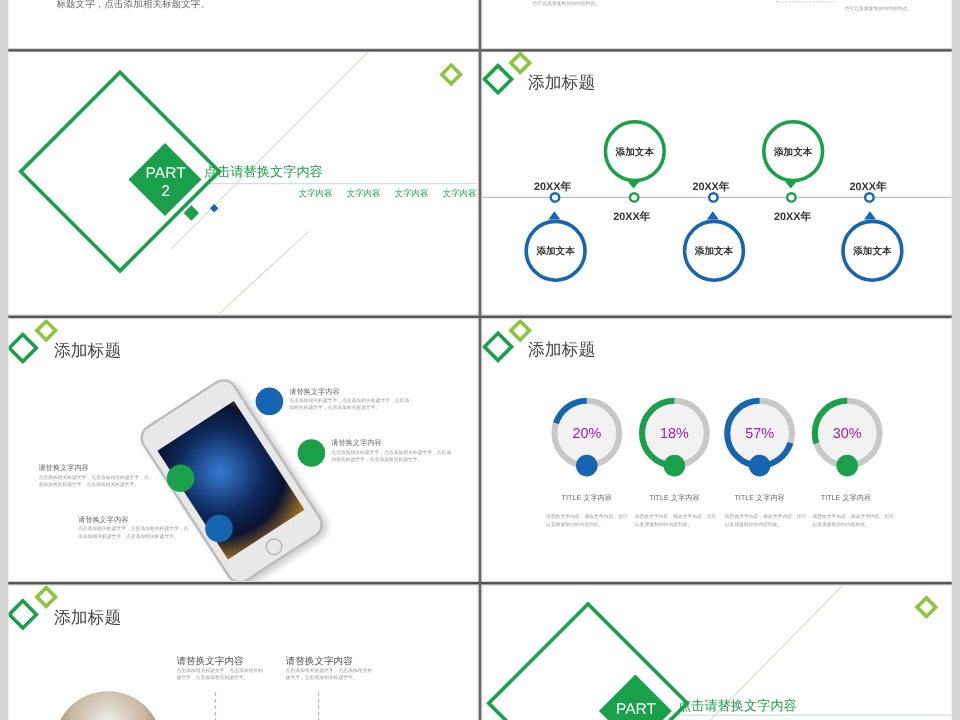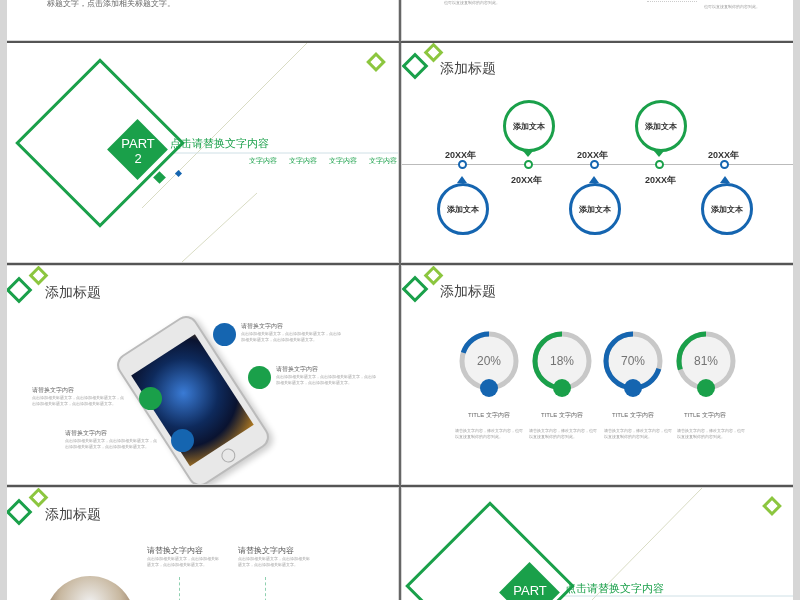--- a/index.html
+++ b/index.html
@@ -9,21 +9,21 @@
   .vline{position:absolute;top:0;width:2px;height:600px;background:#555;}
   .abs{position:absolute;}
   .title-logo{position:absolute;left:0;top:0;width:60px;height:50px;}
   .slide-title{position:absolute;font-family:"DejaVu Serif","Liberation Serif",serif;font-size:14px;color:#444;}
   .small{font-size:4px;color:#999;line-height:6px;}
   .tl-label{position:absolute;font-size:9px;font-weight:bold;color:#333;}
   .bubble{position:absolute;width:46px;height:46px;border-radius:50%;display:flex;align-items:center;justify-content:center;font-size:8px;font-weight:bold;color:#333;background:#fff;}
   .green-b{border:3px solid #1aa04a;}
   .blue-b{border:3px solid #1565b0;}
   .dot{position:absolute;width:5px;height:5px;border-radius:50%;background:#fff;}
-  .ring-label{position:absolute;font-size:12px;color:#737373;width:60px;text-align:center;}
+  .ring-label{position:absolute;font-size:12px;color:#a21caf;width:60px;text-align:center;}
 </style>
 </head>
 <body>
 
 <div class="slide" style="left:7px;top:0;width:391px;height:40px;">
   <div class="abs" style="left:40px;top:-2px;font-size:8px;color:#666;">标题文字，点击添加相关标题文字。</div>
 </div>
 <div class="slide" style="left:402px;top:0;width:391px;height:40px;">
   <div class="abs small" style="left:42px;top:0;">也可以直接复制你的内容到此。</div>
   <div class="abs" style="left:245px;top:1px;width:50px;border-top:1px dotted #ccc;"></div>
@@ -140,22 +140,22 @@
       <circle cx="231" cy="95" r="27" fill="#f2f2f2" stroke="#c8c8c8" stroke-width="5"></circle>
       <circle cx="231" cy="95" r="27" fill="none" stroke="#1565b0" stroke-width="5" stroke-dasharray="118.75220230569417 169.64600329384882" transform="translate(462,0) scale(-1,1) rotate(-90 231 95)"></circle>
       <circle cx="231" cy="122" r="9" fill="#1565b0"></circle>
       <circle cx="304" cy="95" r="27" fill="#f2f2f2" stroke="#c8c8c8" stroke-width="5"></circle>
       <circle cx="304" cy="95" r="27" fill="none" stroke="#1aa04a" stroke-width="5" stroke-dasharray="50.893800988154645 169.64600329384882" transform="translate(608,0) scale(-1,1) rotate(-90 304 95)"></circle>
       <circle cx="304" cy="122" r="9" fill="#1aa04a"></circle>
     </svg>
 
   <div class="ring-label" style="left:57px;top:88px;">20%</div>
   <div class="ring-label" style="left:130px;top:88px;">18%</div>
-  <div class="ring-label" style="left:201px;top:88px;">70%</div>
-  <div class="ring-label" style="left:274px;top:88px;">81%</div>
+  <div class="ring-label" style="left:201px;top:88px;">57%</div>
+  <div class="ring-label" style="left:274px;top:88px;">30%</div>
 
   <div class="abs" style="left:52px;top:145px;width:70px;text-align:center;">
     <div style="font-size:6px;color:#666;">TITLE 文字内容</div>
   </div>
   <div class="abs" style="left:125px;top:145px;width:70px;text-align:center;">
     <div style="font-size:6px;color:#666;">TITLE 文字内容</div>
   </div>
   <div class="abs" style="left:196px;top:145px;width:70px;text-align:center;">
     <div style="font-size:6px;color:#666;">TITLE 文字内容</div>
   </div>

